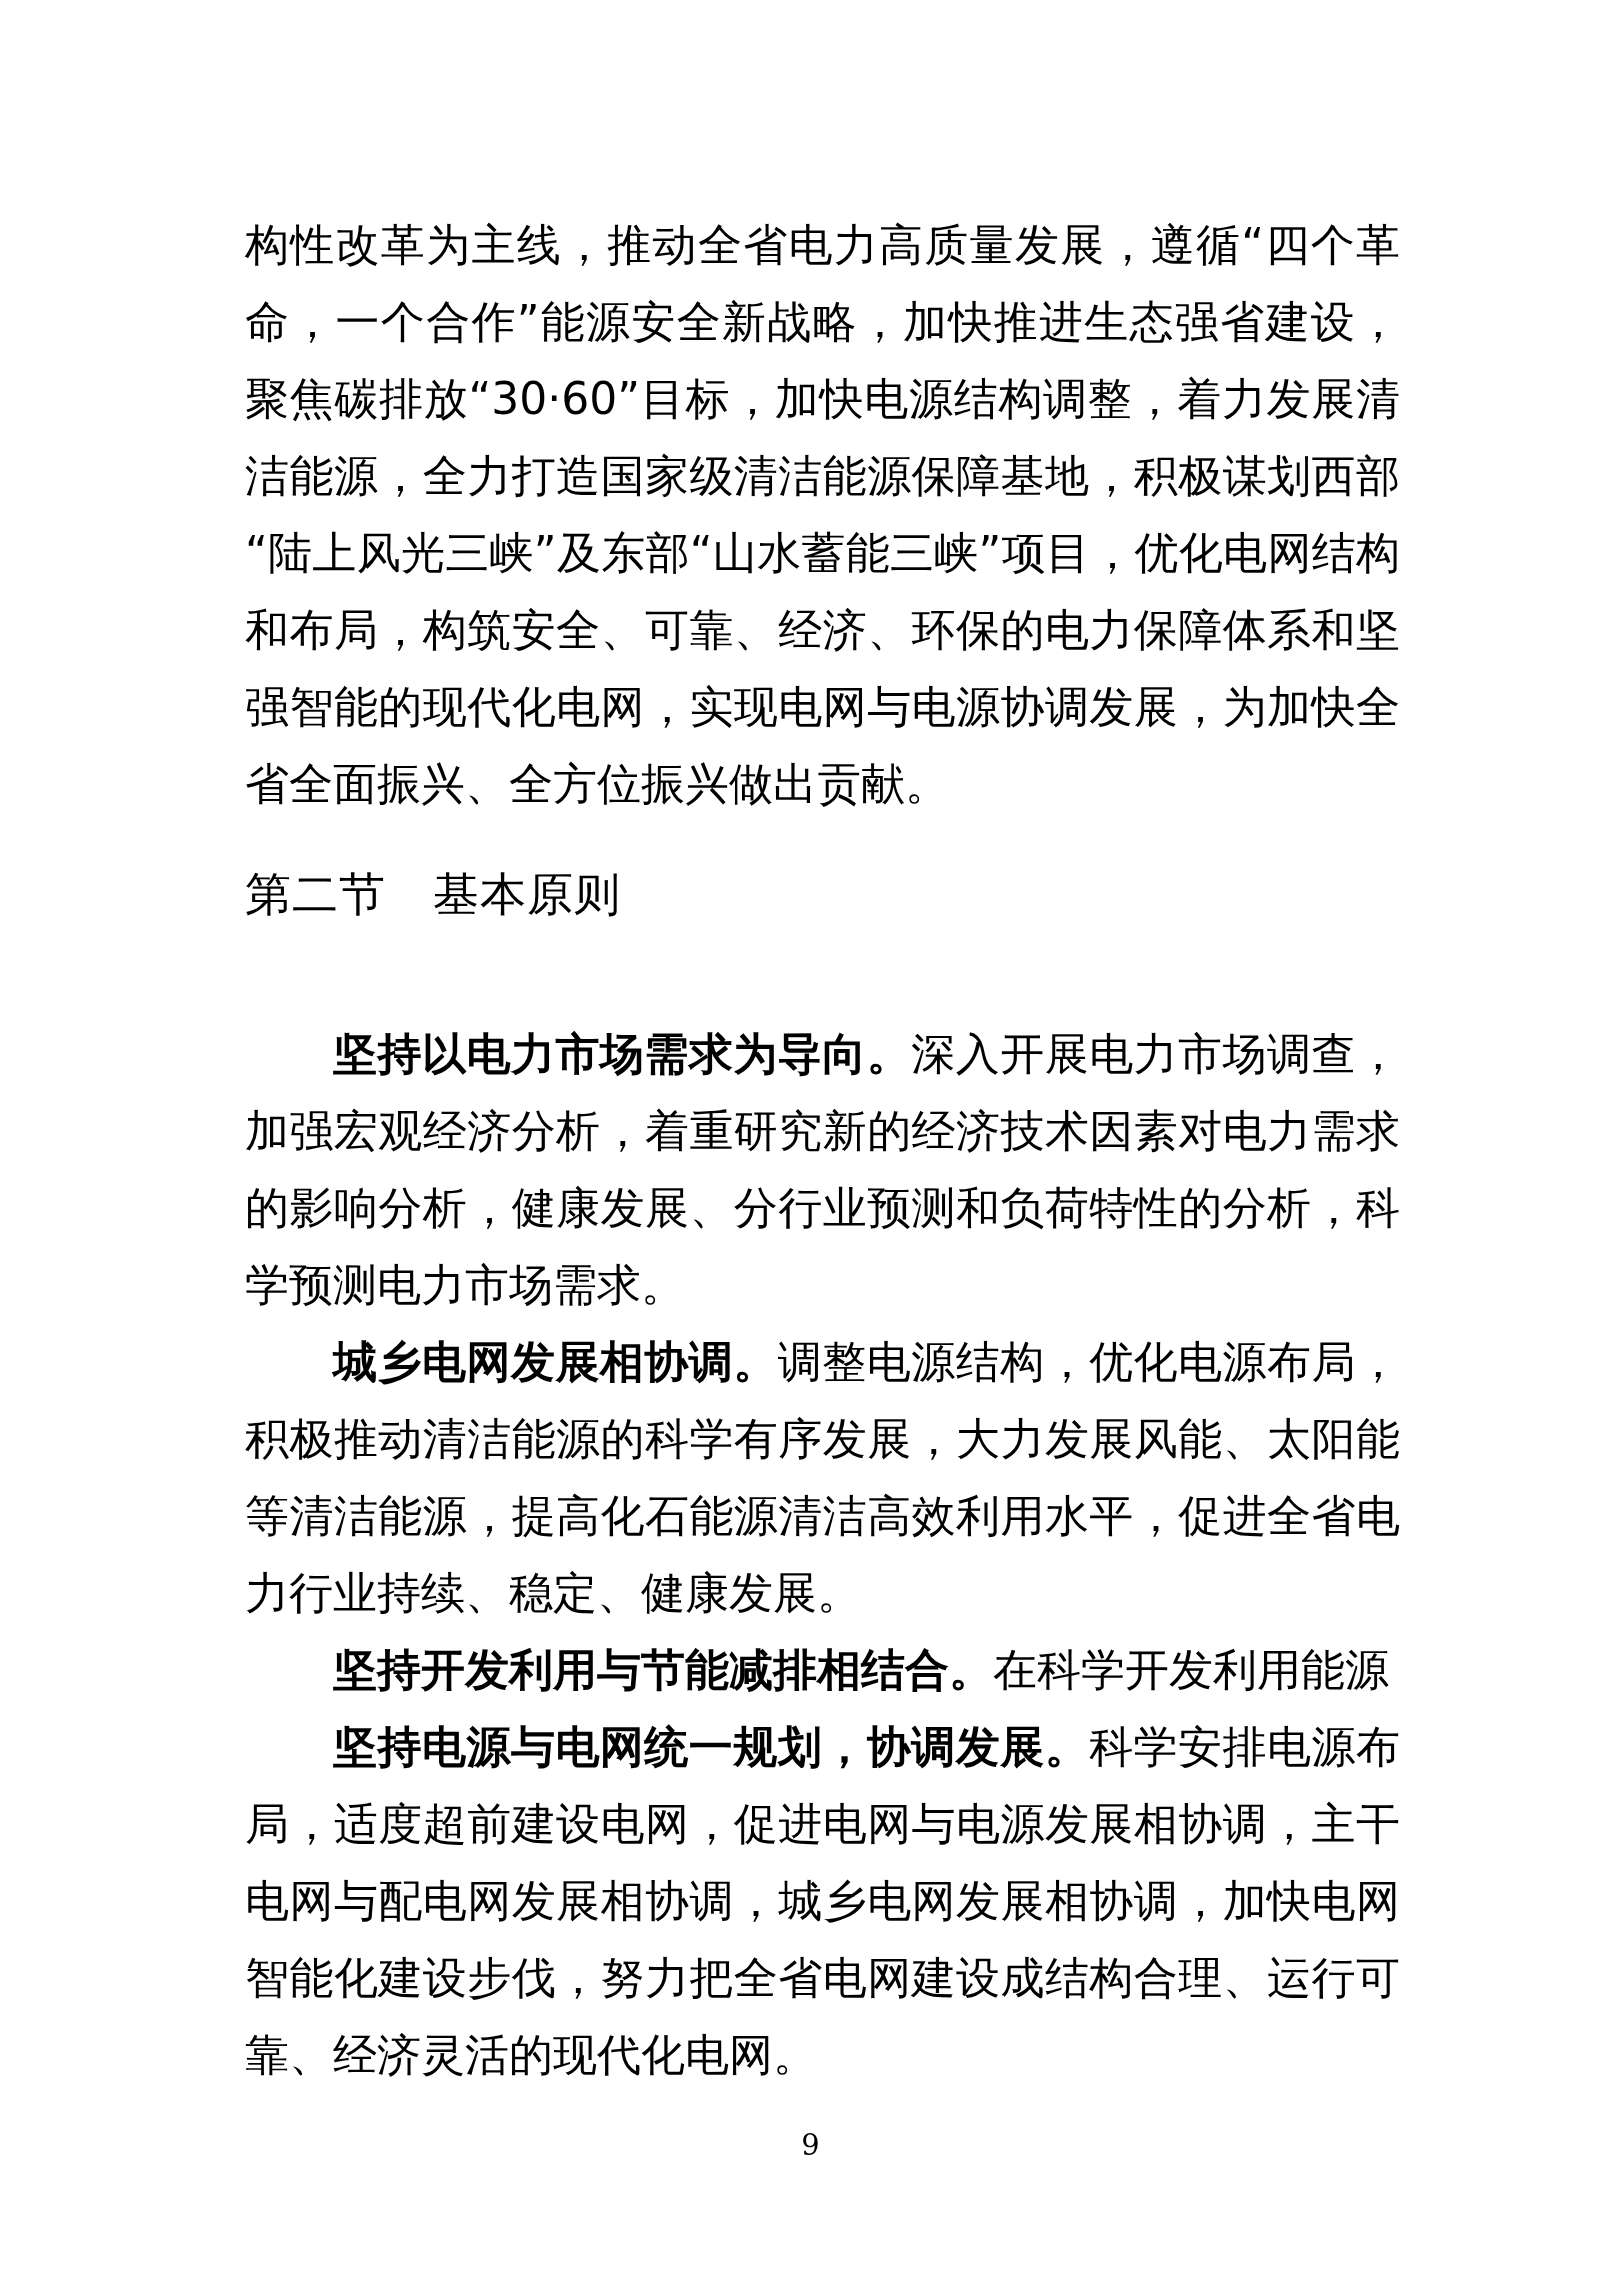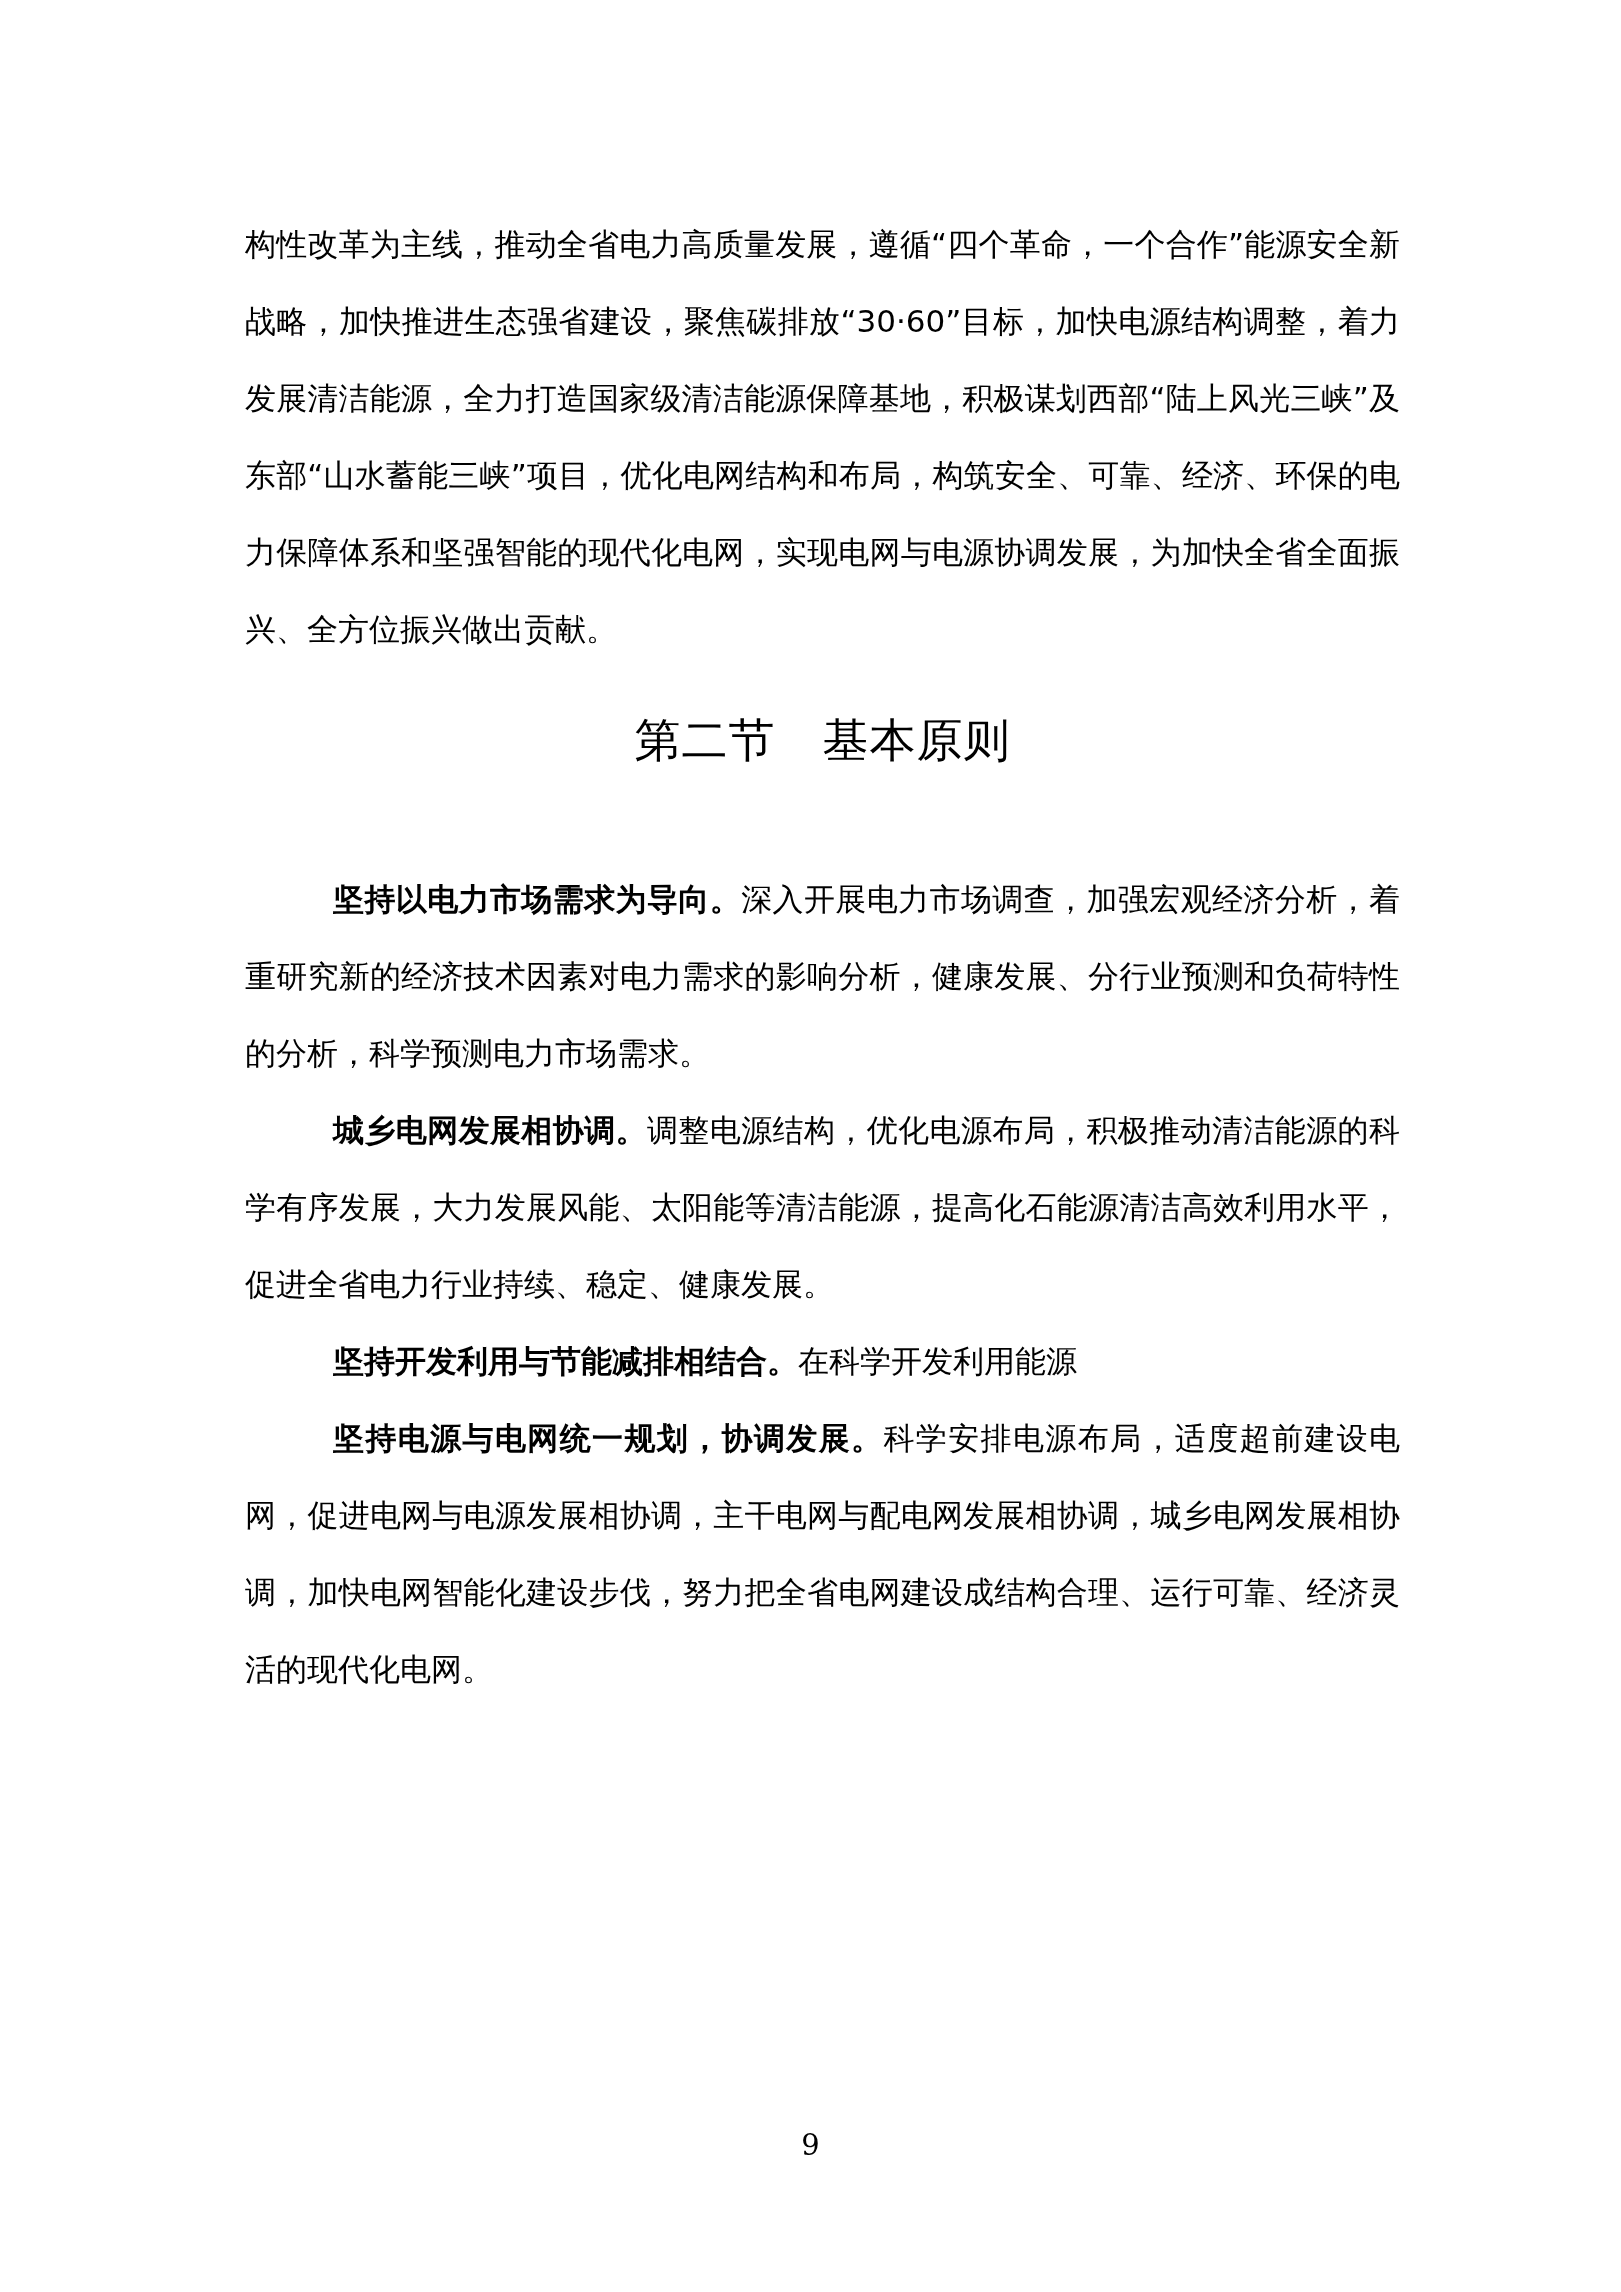--- a/index.html
+++ b/index.html
@@ -18,39 +18,39 @@
     overflow: hidden;
   }
   .content {
     position: absolute;
     left: 245px;
     top: 206px;
     width: 1155px;
   }
   .para {
     margin: 0;
-    font-size: 31px;
+    font-size: 44px;
     line-height: 77px;
     text-align: justify;
     text-justify: inter-ideograph;
     word-break: break-all;
   }
   .para.indent {
     text-indent: 88px;
   }
   .lead {
     font-weight: bold;
     margin-top: 12px;
   }
   .section-heading {
     margin: 34px 0 82px 0;
     font-size: 46px;
     line-height: 77px;
     font-weight: normal;
-    text-align: center;
+    text-align: left;
     letter-spacing: 1px;
   }
   .page-number {
     position: absolute;
     left: 0;
     top: 2129px;
     width: 1621px;
     text-align: center;
     font-family: "DejaVu Serif", serif;
     font-size: 29px;

